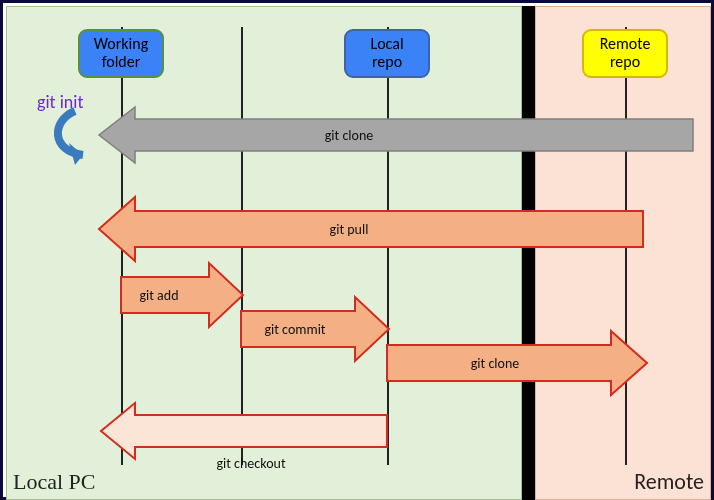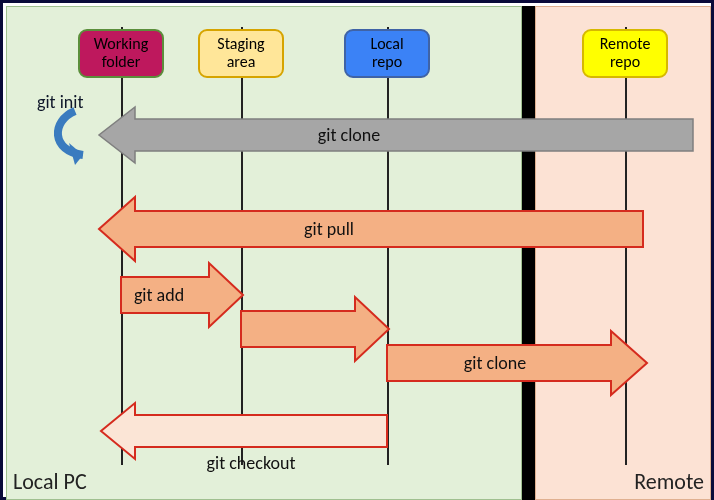--- a/index.html
+++ b/index.html
@@ -21,20 +21,21 @@
     position: absolute;
     box-sizing: border-box;
   }
   .region-local {
     left: 3px;
     top: 3px;
     width: 516px;
     height: 494px;
     background: #e3f0d9;
     border: 1px solid #a0c090;
+    font-family: Liberation Serif, serif;
   }
   .region-remote {
     left: 532px;
     top: 3px;
     width: 176px;
     height: 494px;
     background: #fce2d4;
     border: 1px solid #e0b090;
   }
   .divider {
@@ -71,45 +72,45 @@
     padding: 4px 12px;
     text-align: center;
     font-size: 16px;
     line-height: 1.15;
     border: 2px solid #5b8f3b;
     border-radius: 9px;
     transform: translateX(-50%);
     box-sizing: border-box;
     min-width: 86px;
   }
-  .lb-working { left: 118px; background: #be185d; border-color: #5b8f3b; }
+  .lb-working { left: 118px; background: #3b82f6; border-color: #5b8f3b; }
   .lb-staging { left: 238px; background: #ffe699; border-color: #d6a400; }
   .lb-local   { left: 384px; background: #3b82f6; border-color: #3f63a6; }
   .lb-remote  { left: 622px; background: #ffff00; border-color: #d6b800; }
 
   .git-init-label {
     position: absolute;
     left: 34px;
     top: 88px;
     font-size: 18px;
-    color: #0f172a;
+    color: #6d28d9;
   }
 
   
   svg.overlay {
     position: absolute;
     left: 0; top: 0;
     width: 714px;
     height: 500px;
     pointer-events: none;
   }
 
   .cmd-label {
     position: absolute;
-    font-size: 18px;
+    font-size: 14px;
     color: #111;
     transform: translate(-50%, -50%);
     white-space: nowrap;
   }
 </style>
 </head>
 <body>
 
 <div class="canvas">
 
@@ -121,23 +122,20 @@
   </div>
   <div class="divider"></div>
 
   <div class="lane lane-working"></div>
   <div class="lane lane-staging"></div>
   <div class="lane lane-localrepo"></div>
   <div class="lane lane-remoterepo"></div>
 
   <div class="lane-box lb-working">
     <span>Working<br>folder</span>
-  </div>
-  <div class="lane-box lb-staging">
-    <span>Staging<br>area</span>
   </div>
   <div class="lane-box lb-local">
     <span>Local<br>repo</span>
   </div>
   <div class="lane-box lb-remote">
     <span>Remote<br>repo</span>
   </div>
 
   <div class="git-init-label">git init</div>
 
@@ -167,18 +165,19 @@
     <g>
       <path d="M 384 342 L 608 342 L 608 328 L 644 360 L 608 392 L 608 378 L 384 378 Z" fill="#f4b084" stroke="#d52b1e" stroke-width="2"></path>
     </g>
 
     <g>
       <path d="M 384 412 L 384 444 L 132 444 L 132 456 L 98 428 L 132 400 L 132 412 Z" fill="#fbe5d6" stroke="#d52b1e" stroke-width="2"></path>
     </g>
   </svg>
 
   <div class="cmd-label" style="left:346px; top:132px;">git clone</div>
-  <div class="cmd-label" style="left:326px; top:226px;text-align:right;">git pull</div>
+  <div class="cmd-label" style="left:346px; top:226px;text-align:right;">git pull</div>
   <div class="cmd-label" style="left:156px; top:292px;">git add</div>
+  <div class="cmd-label" style="left:292px; top:326px;">git commit</div>
   <div class="cmd-label" style="left:492px; top:360px;">git clone</div>
   <div class="cmd-label" style="left:248px; top:428px;margin-top:32px;">git checkout</div>
 
 </div>
 
 </body></html>

